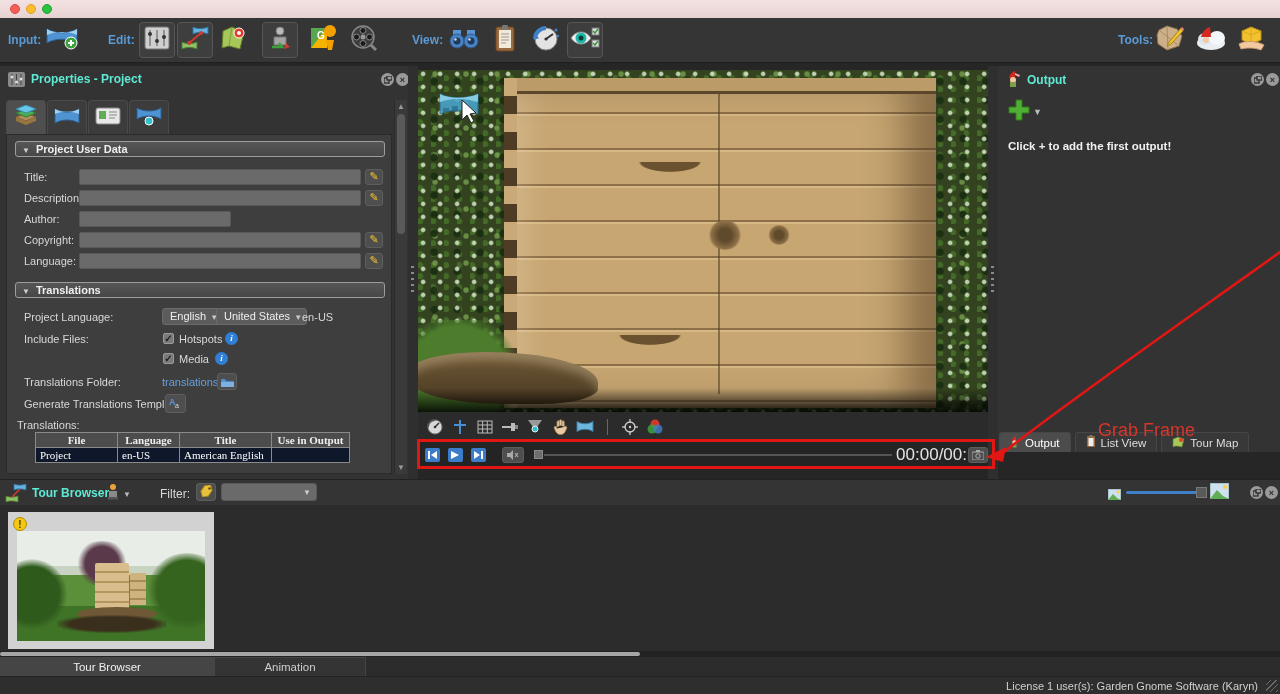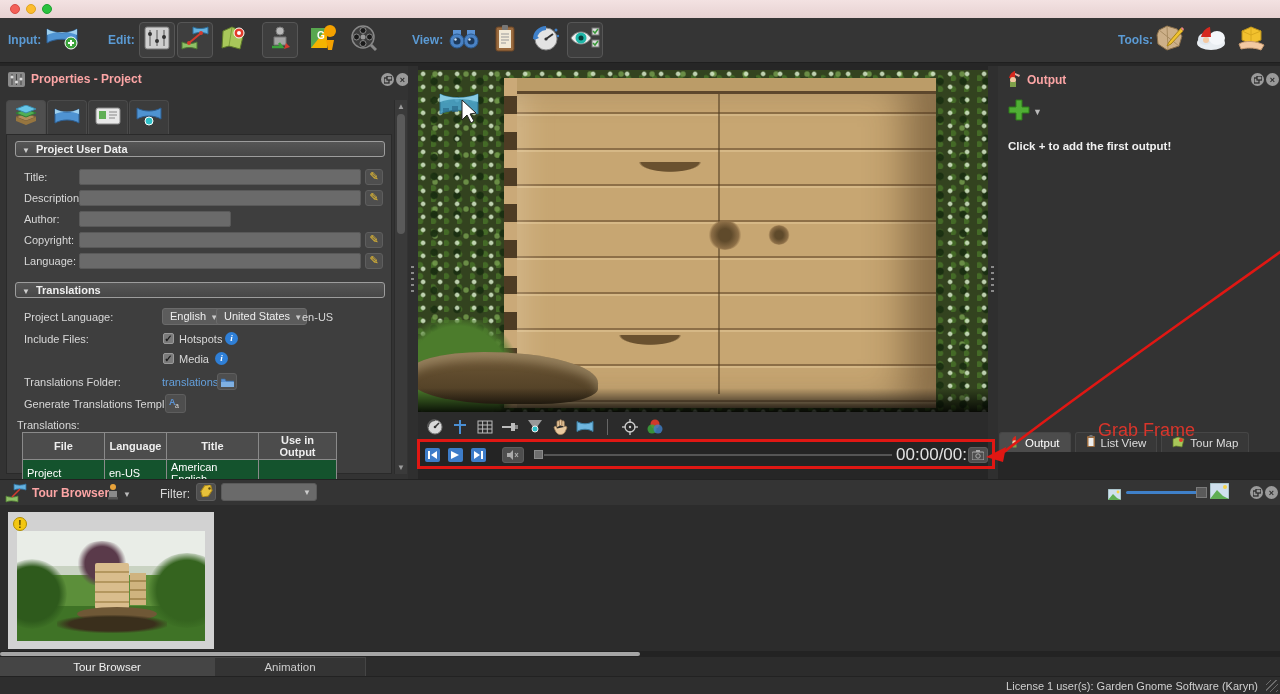--- a/index.html
+++ b/index.html
@@ -19,21 +19,21 @@
   #titlebar .t-grn { left:42px; background:#2ac23f; border:1px solid #1fa132;}
   #win-title { width:100%; text-align:center; top:2px; font-size:12px; font-weight:bold; color:#1e1e1e; }
 
   
   #toolbar { left:0; top:18px; width:1280px; height:45px; background:#353535; border-bottom:1px solid #1f1f1f; }
   .tb-label { font-size:12px; font-weight:bold; color:#5b9bd5; top:15px; }
   .tb-btn { width:36px; height:36px; top:4px; display:flex; align-items:center; justify-content:center; border-radius:4px; }
   .tb-btn.framed { background:#3e3e3e; border:1px solid #565656; }
 
   
-  .panel-header-title { font-size:12px; font-weight:bold; color:#fca5a5; }
+  .panel-header-title { font-size:12px; font-weight:bold; color:#5eead4; }
   .win-circle { width:13px; height:13px; border-radius:50%; background:#9a9a9a; color:#2c2c2c;
     display:flex; align-items:center; justify-content:center; font-size:9px; font-weight:bold; }
   .win-circle svg { display:block; }
 
   
   #props-panel { left:0; top:66px; width:408px; height:414px; background:#333; }
   #props-tabs .ptab { width:40px; height:34px; background:#3c3c3c; border:1px solid #4a4a4a; border-bottom:none;
      border-radius:4px 4px 0 0; display:flex; align-items:center; justify-content:center; }
   #props-tabs .ptab.active { background:#4f4f4f; }
   #props-content { left:6px; top:68px; width:386px; height:340px; background:#3e3e3e; border:1px solid #2a2a2a; }
@@ -49,21 +49,21 @@
      height:17px; line-height:15px; padding:0 16px 6px 7px; }
   .dropdown .dd-arrow { position:absolute; right:4px; top:1px; font-size:8px; color:#c9c9c9; }
   .chk { width:11px; height:11px; background:#7a7a7a; border:1px solid #9a9a9a; border-radius:2px;
      color:#1e1e1e; font-size:10px; line-height:10px; text-align:center; font-weight:bold; }
   .info-dot { width:13px; height:13px; border-radius:50%; background:#2f7fd6; color:#fff; font-size:9px;
      font-weight:bold; font-style:italic; text-align:center; line-height:13px; font-family:"Liberation Serif",serif; }
   .link { color:#64a0dc; font-size:11px; }
   .sq-btn { background:#4e4e4e; border:1px solid #5e5e5e; border-radius:3px; display:flex; align-items:center; justify-content:center; }
   #trans-table { border-collapse:collapse; font-size:11px; }
   #trans-table th { background:#4c4c4c; color:#eee; border:1px solid #8a8a8a; font-weight:bold; padding:1px 4px; height:15px;}
-  #trans-table td { background:#14532d; color:#fff; border:1px solid #8a8a8a; padding:1px 4px; height:15px; }
+  #trans-table td { background:#0f172a; color:#fff; border:1px solid #8a8a8a; padding:1px 4px; height:15px; }
   .vscroll { background:#3a3a3a; border-left:1px solid #2c2c2c; }
   .scroll-arrow { color:#9a9a9a; font-size:8px; width:12px; text-align:center; }
 
   
   .vsplit { top:66px; width:10px; height:414px; background:#2f2f2f; }
   .vsplit .grip { left:3px; top:200px; width:3px; height:28px;
      background:repeating-linear-gradient(#8a8a8a 0 2px, transparent 2px 6px); }
 
   
   #viewer { left:418px; top:70px; width:570px; height:342px; background:#2f3d28; overflow:hidden; }
@@ -394,21 +394,21 @@
       <span class="abs f-label" style="left:17px; top:263px;">Generate Translations Template:</span>
       <div class="abs sq-btn" style="left:158px; top:259px; width:21px; height:19px;">
         <span><svg width="13" height="13" viewBox="0 0 13 13">
               <text x="0" y="9" font-size="9" fill="#5b93d5" font-weight="bold" font-family="sans-serif">A</text>
               <text x="6" y="12" font-size="7" fill="#ddd" font-family="sans-serif">a</text>
             </svg></span>
       </div>
 
       <span class="abs f-label" style="left:10px; top:284px;">Translations:</span>
 
-      <table id="trans-table" class="abs" style="left:15px; top:297px;">
+      <table id="trans-table" class="abs" style="left:28px; top:297px;font-family:Liberation Serif, serif;">
         <tbody>
             <tr>
           <th style="width:82px;">File</th>
           <th style="width:62px;">Language</th>
           <th style="width:92px;">Title</th>
           <th style="width:78px;">Use in Output</th>
         </tr>
         <tr>
           <td>Project</td>
           <td>en-US</td>

